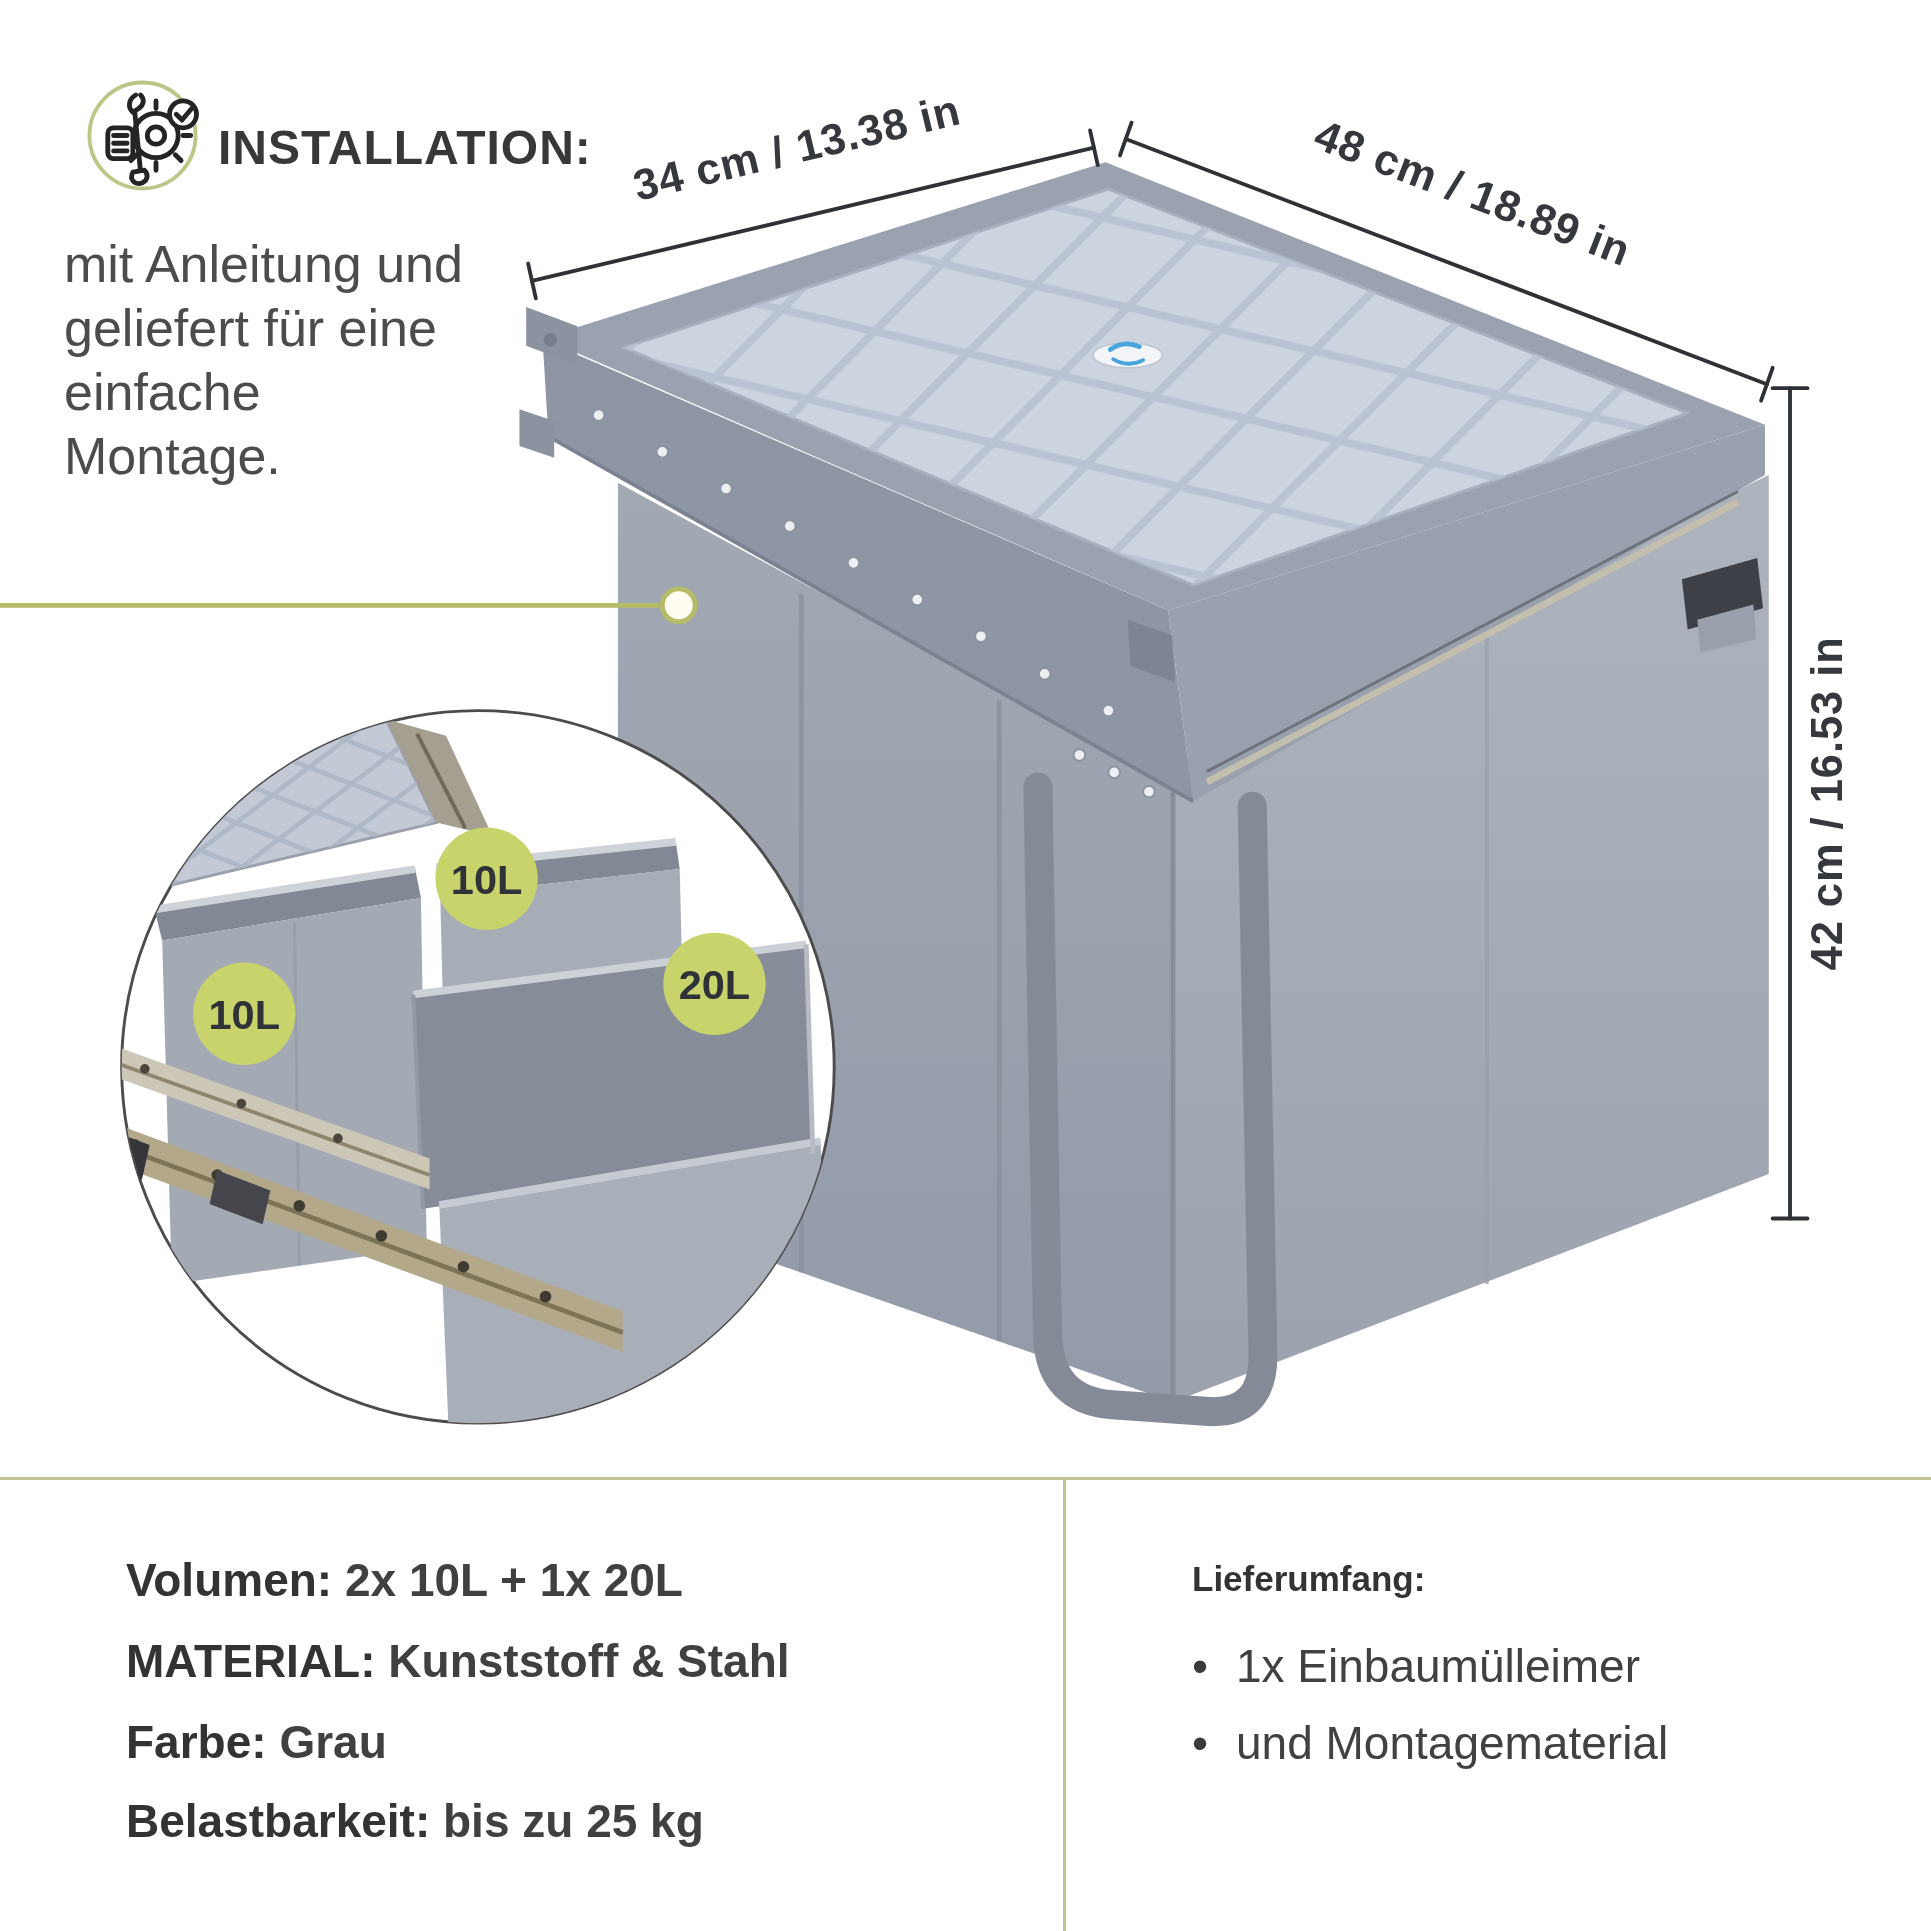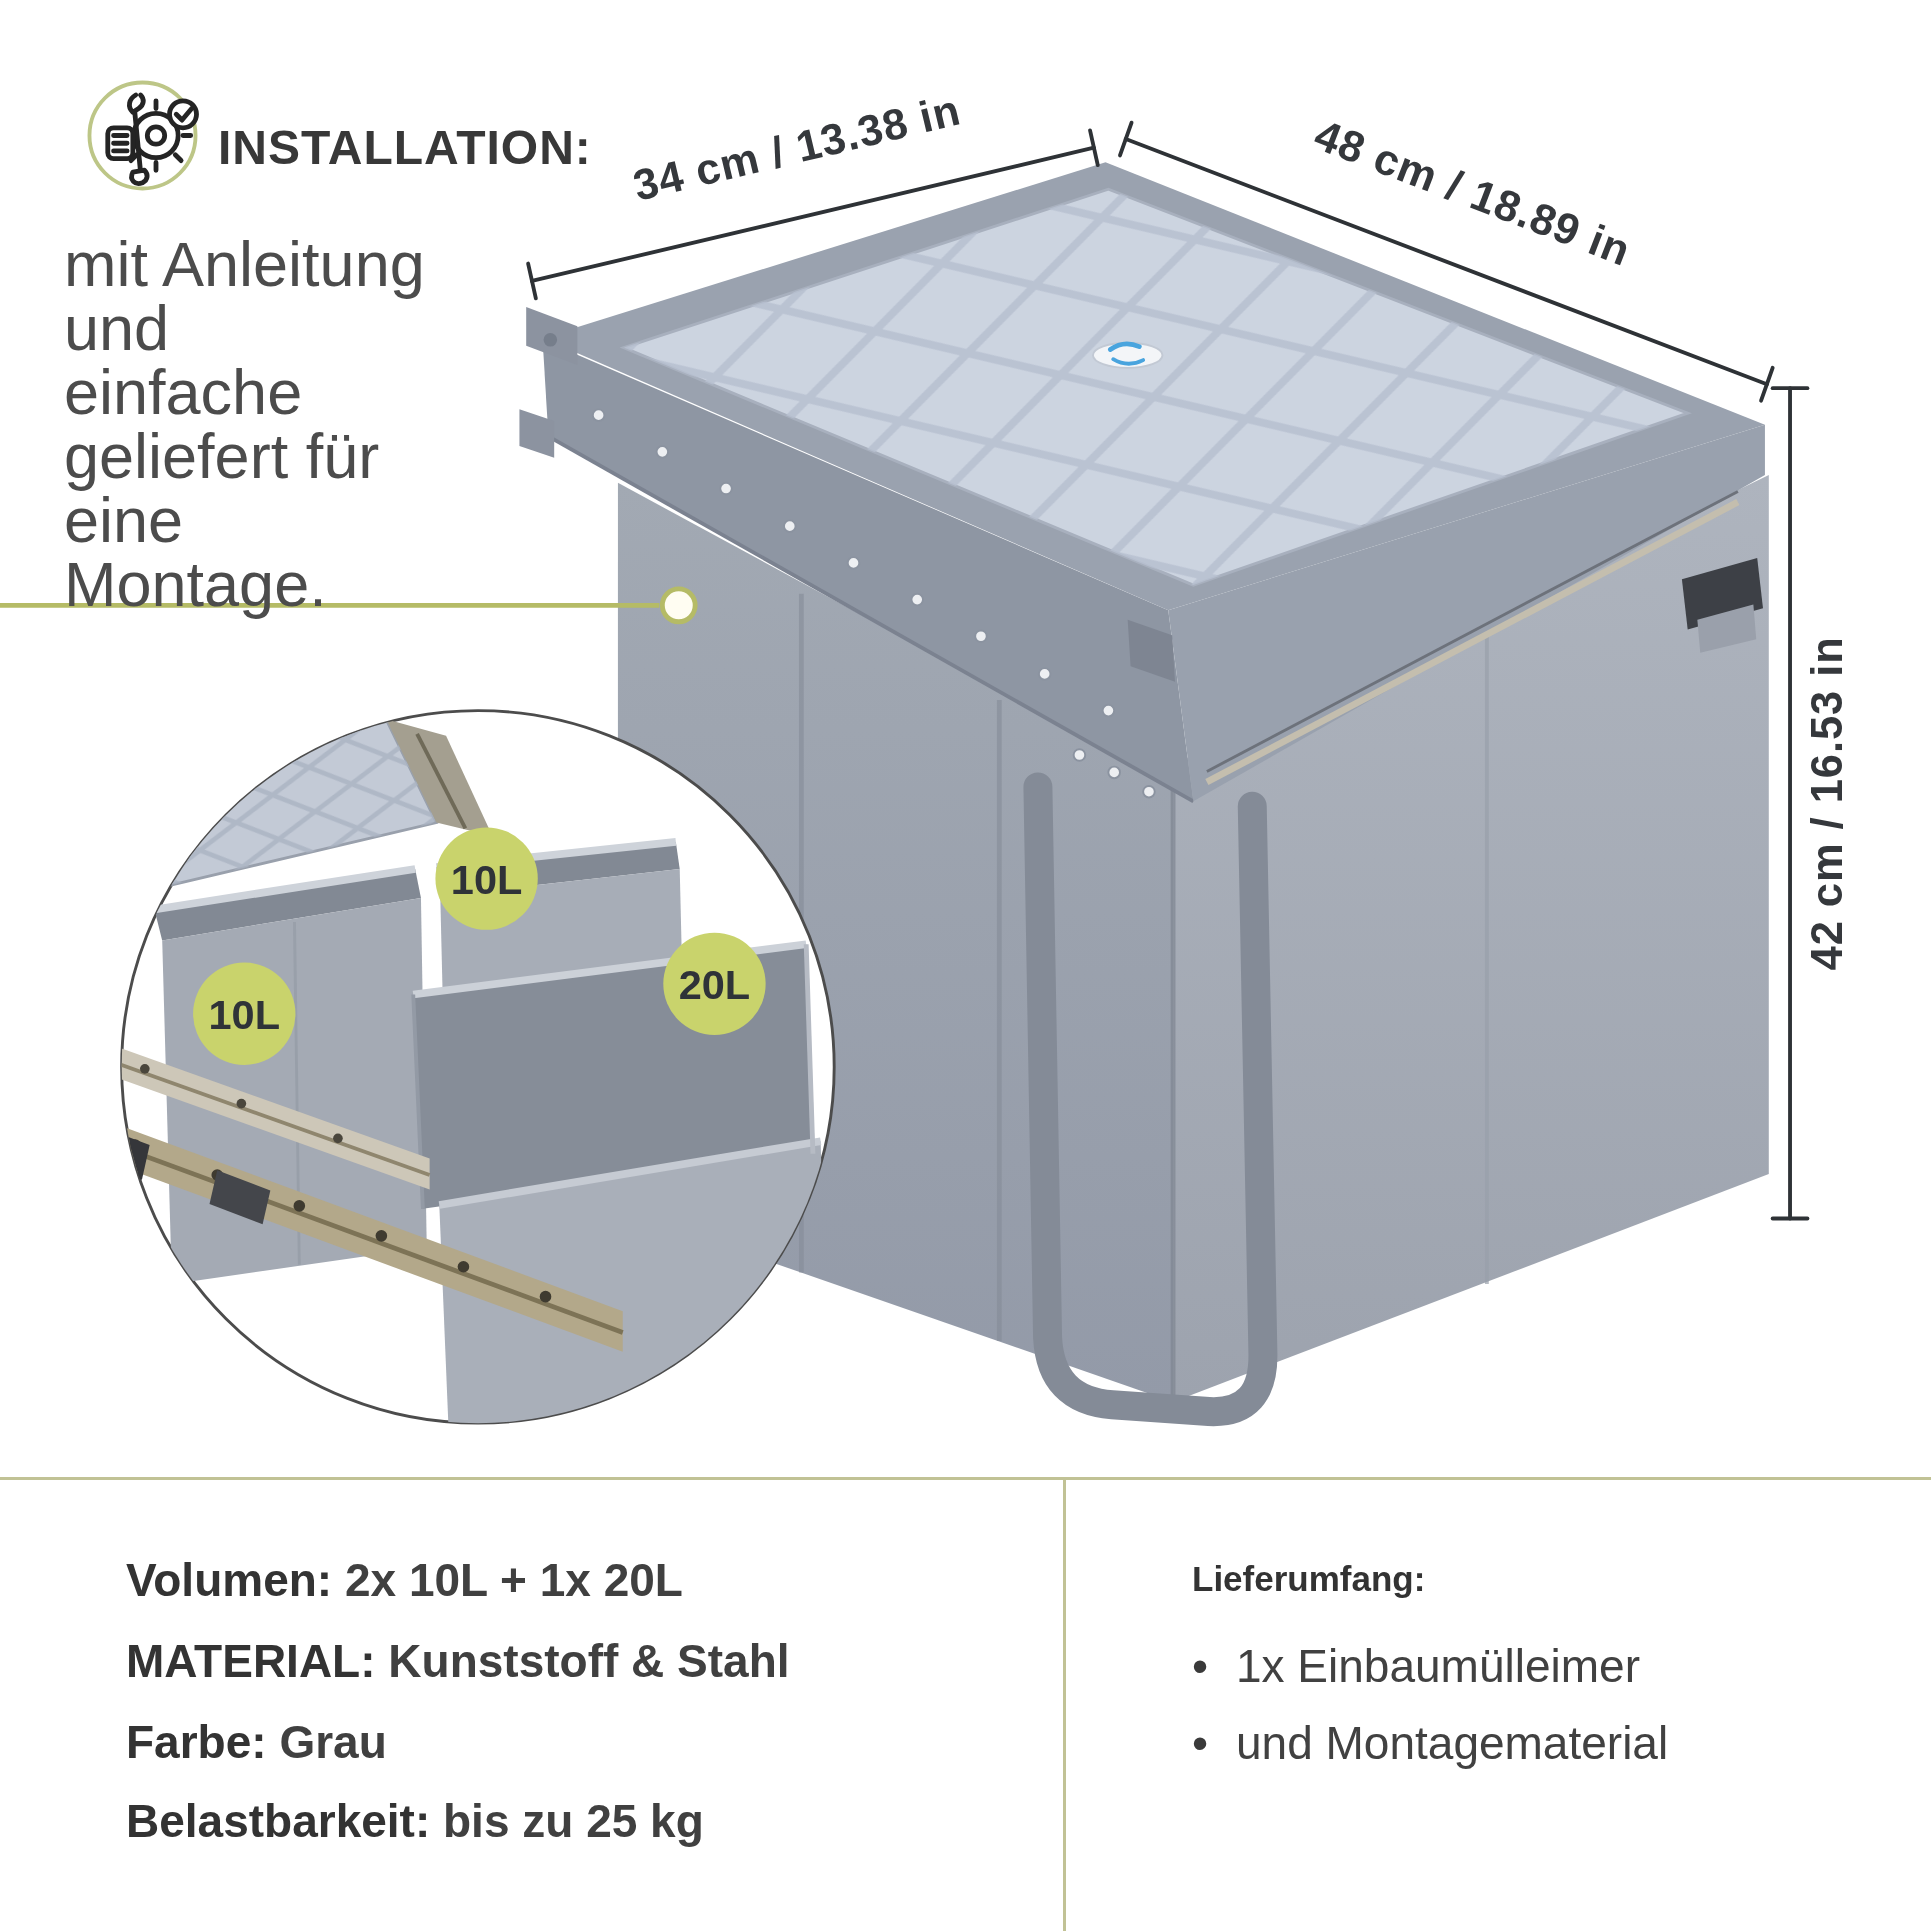--- a/index.html
+++ b/index.html
@@ -2,21 +2,21 @@
 <html><head>
 <meta charset="utf-8">
 <style>
   html,body{margin:0;padding:0;background:#fff;}
   .canvas{position:relative;width:1931px;height:1931px;background:#ffffff;overflow:hidden;
           font-family:"Liberation Sans", sans-serif;color:#3a3a3a;}
   .abs{position:absolute;}
   
   .hdr-title{position:absolute;left:218px;top:120px;font-size:48px;font-weight:700;
              letter-spacing:1px;color:#383838;}
-  .intro{position:absolute;left:64px;top:232px;width:444px;font-size:63px;line-height:64px;
+  .intro{position:absolute;left:64px;top:232px;width:444px;font-size:52px;line-height:64px;
          font-weight:400;color:#4c4c4c;}
   
   .sep-h{position:absolute;left:0;top:1477px;width:1931px;height:2.9px;background:#c1c295;}
   .sep-v{position:absolute;left:1063px;top:1477px;width:2.9px;height:454px;background:#c1c295;}
   .spec-row{position:absolute;left:126px;font-size:46px;line-height:54px;white-space:nowrap;}
   .spec-row .lbl{font-weight:700;color:#333333;text-align:right;}
   .spec-row .val{font-weight:700;color:#404040;}
   .dlv-title{position:absolute;left:1192px;top:1559px;font-size:35px;font-weight:700;color:#333333;}
   .dlv-item{position:absolute;left:1192px;display:flex;font-size:46px;line-height:58px;color:#414141;}
   .dlv-item .dot{width:44px;flex:0 0 44px;font-size:46px;color:#3a3a3a;}
@@ -209,22 +209,22 @@
         <circle cx="112" cy="48" r="14" fill="#ffffff"></circle>
         <path d="M105 48 l6 6 l10 -12"></path>
       </g>
     </g>
   </svg>
 
   <div class="hdr-title">INSTALLATION:</div>
 
   <div class="intro">
     <div>mit Anleitung und</div>
+    <div>geliefert für eine</div>
     <div>einfache</div>
-    <div>geliefert für eine</div>
     <div>Montage.</div>
   </div>
 
   <div class="sep-h"></div>
   <div class="sep-v"></div>
 
   <div class="spec-row" style="top:1553px">
     <span class="lbl">Volumen:</span>
     <span class="val"> <span>2x 10L + 1x 20L</span></span>
   </div>

